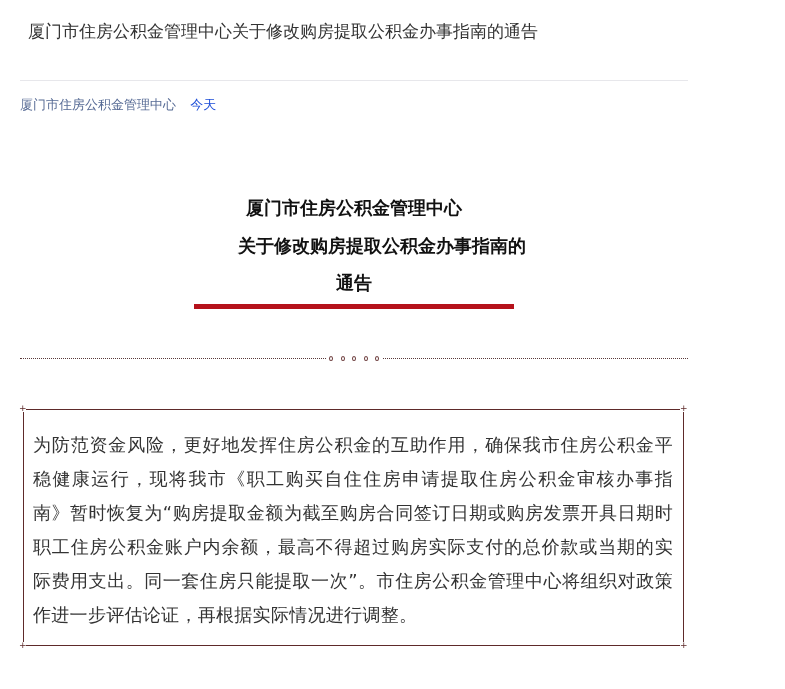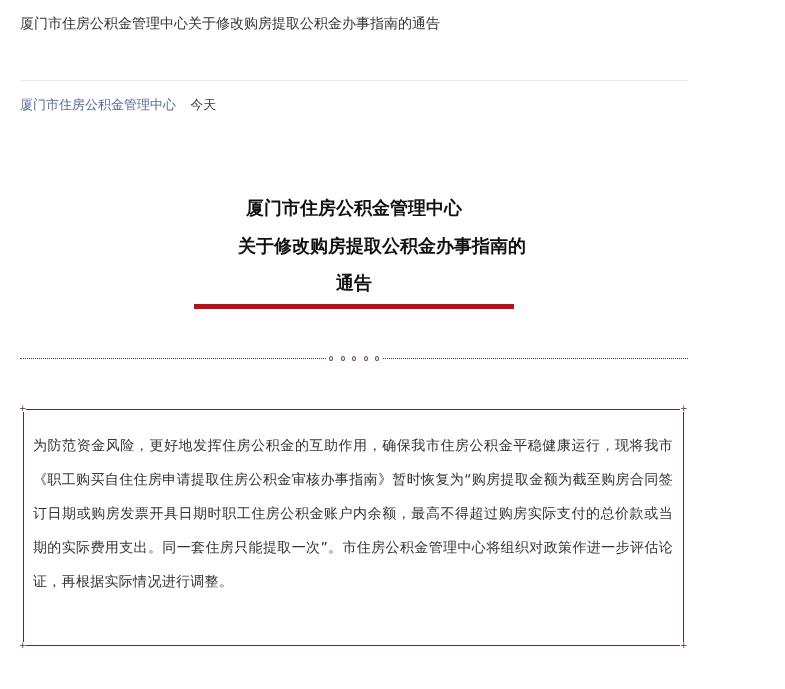--- a/index.html
+++ b/index.html
@@ -13,24 +13,24 @@
       position: relative;
       overflow: hidden;
       font-family: "DejaVu Sans", "Liberation Sans", sans-serif;
       color: #333333;
     }
     .article-title {
       position: absolute;
       left: 20px;
       top: 8px;
       width: 668px;
-      font-size: 14px;
+      font-size: 17px;
       line-height: 30px;
       color: #333333;
-      margin: 0;
+      margin: 8px;
       font-weight: normal;
       letter-spacing: 0px;
     }
     .title-divider {
       position: absolute;
       left: 20px;
       top: 80px;
       width: 668px;
       height: 1px;
       background: #e7e7eb;
@@ -40,21 +40,21 @@
       left: 20px;
       top: 96px;
       font-size: 13px;
       line-height: 18px;
     }
     .meta .account {
       color: #576b95;
       text-decoration: none;
     }
     .meta .date {
-      color: #404040;
+      color: #1d4ed8;
       margin-left: 10px;
     }
     .heading-block {
       position: absolute;
       left: 0;
       width: 708px;
       text-align: center;
       font-weight: bold;
       font-size: 18px;
       line-height: 20px;
@@ -120,21 +120,21 @@
     }
     .corner.tl { left: 19px; top: 405px; }
     .corner.tr { left: 680px; top: 405px; }
     .corner.bl { left: 19px; top: 642px; }
     .corner.br { left: 680px; top: 642px; }
     .notice-text {
       position: absolute;
       left: 33px;
       top: 428px;
       width: 640px;
-      font-size: 14px;
+      font-size: 18px;
       line-height: 34px;
       color: #333333;
       margin: 0;
       text-align: justify;
       letter-spacing: 0.3px;
     }
   </style>
 </head>
 <body>
 

